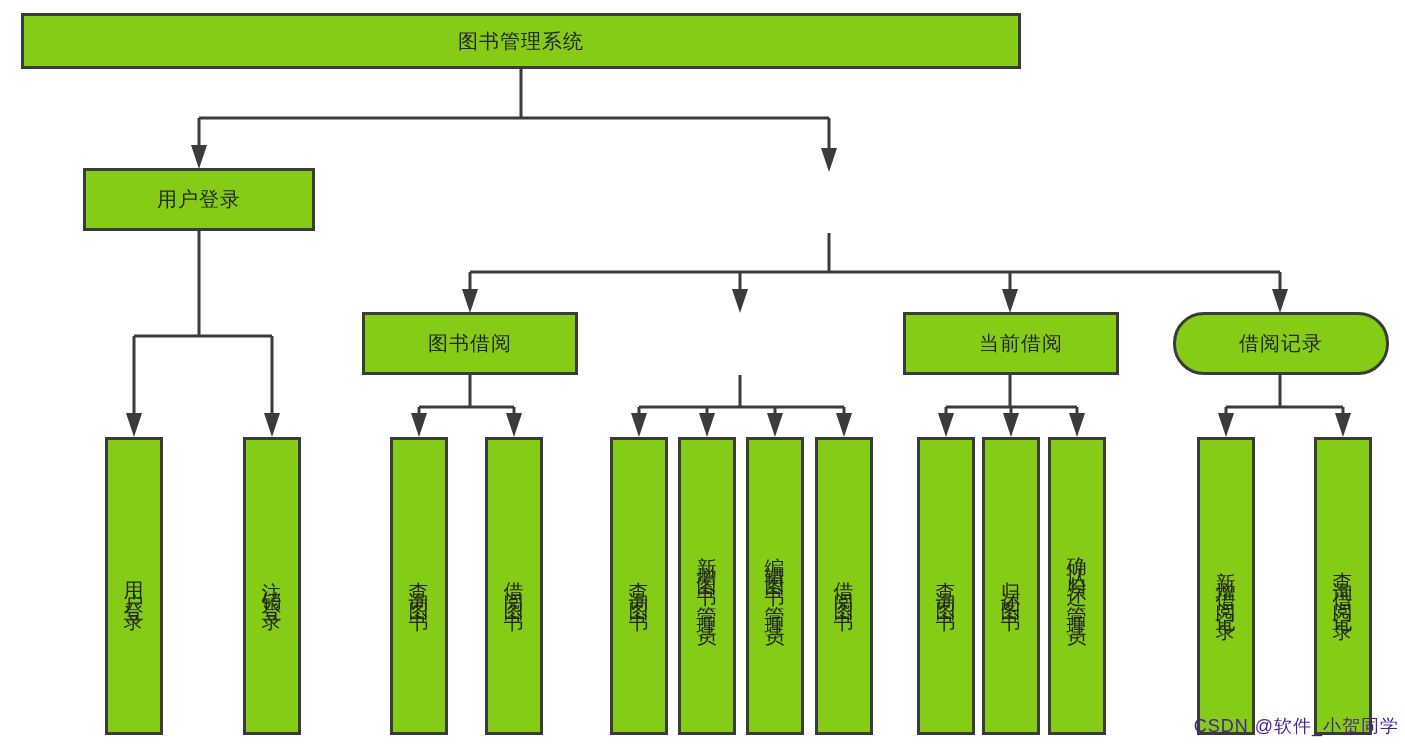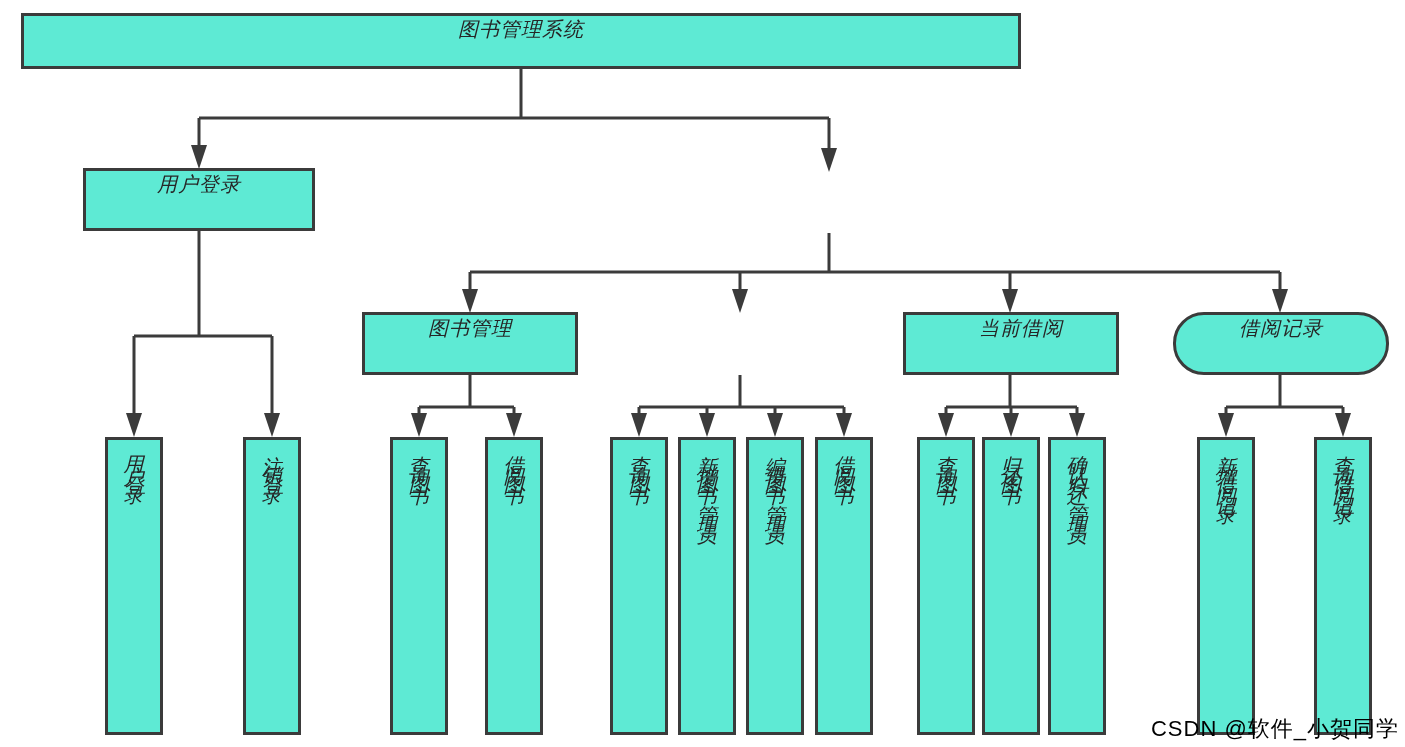--- a/index.html
+++ b/index.html
@@ -19,26 +19,26 @@
     position: absolute;
     left: 0; top: 0;
     width: 1405px;
     height: 747px;
     pointer-events: none;
   }
   .node {
     position: absolute;
     box-sizing: border-box;
     border: 3px solid #3b3b3b;
-    background: #5eead4;
+    background: #84cc16;
     display: flex;
+    align-items: center;
     justify-content: center;
     color: #262626;
     font-size: 20px;
-    font-style: italic;
   }
   .hbox .label {
     letter-spacing: 1px;
     white-space: nowrap;
   }
   .vbox .label {
     writing-mode: vertical-rl;
     text-orientation: mixed;
     letter-spacing: 10px;
     line-height: 1;
@@ -66,22 +66,22 @@
   .n-c3 { left: 815px; }
   .n-d0 { left: 917px; }
   .n-d1 { left: 982px; }
   .n-d2 { left: 1048px; }
   .n-e0 { left: 1197px; }
   .n-e1 { left: 1314px; }
   #watermark {
     position: absolute;
     right: 6px;
     top: 714px;
-    font-size: 22px;
-    color: #000000;
+    font-size: 18px;
+    color: #4c1d95;
     letter-spacing: 1px;
     white-space: nowrap;
     margin-left: 44px;
   }
 </style>
 </head>
 <body>
 
 <div id="canvas">
 
@@ -127,21 +127,21 @@
 
   <div class="node hbox n-root">
     <span class="label">图书管理系统</span>
   </div>
 
   <div class="node hbox n-l2a">
     <span class="label">用户登录</span>
   </div>
 
   <div class="node hbox n-l3a">
-    <span class="label">图书管理</span>
+    <span class="label">图书借阅</span>
   </div>
   <div class="node hbox n-l3c">
     <span class="label">当前借阅</span>
   </div>
   <div class="node hbox n-l3d">
     <span class="label">借阅记录</span>
   </div>
 
   <div class="node vbox n-a0">
     <span class="label">用户登录</span>

